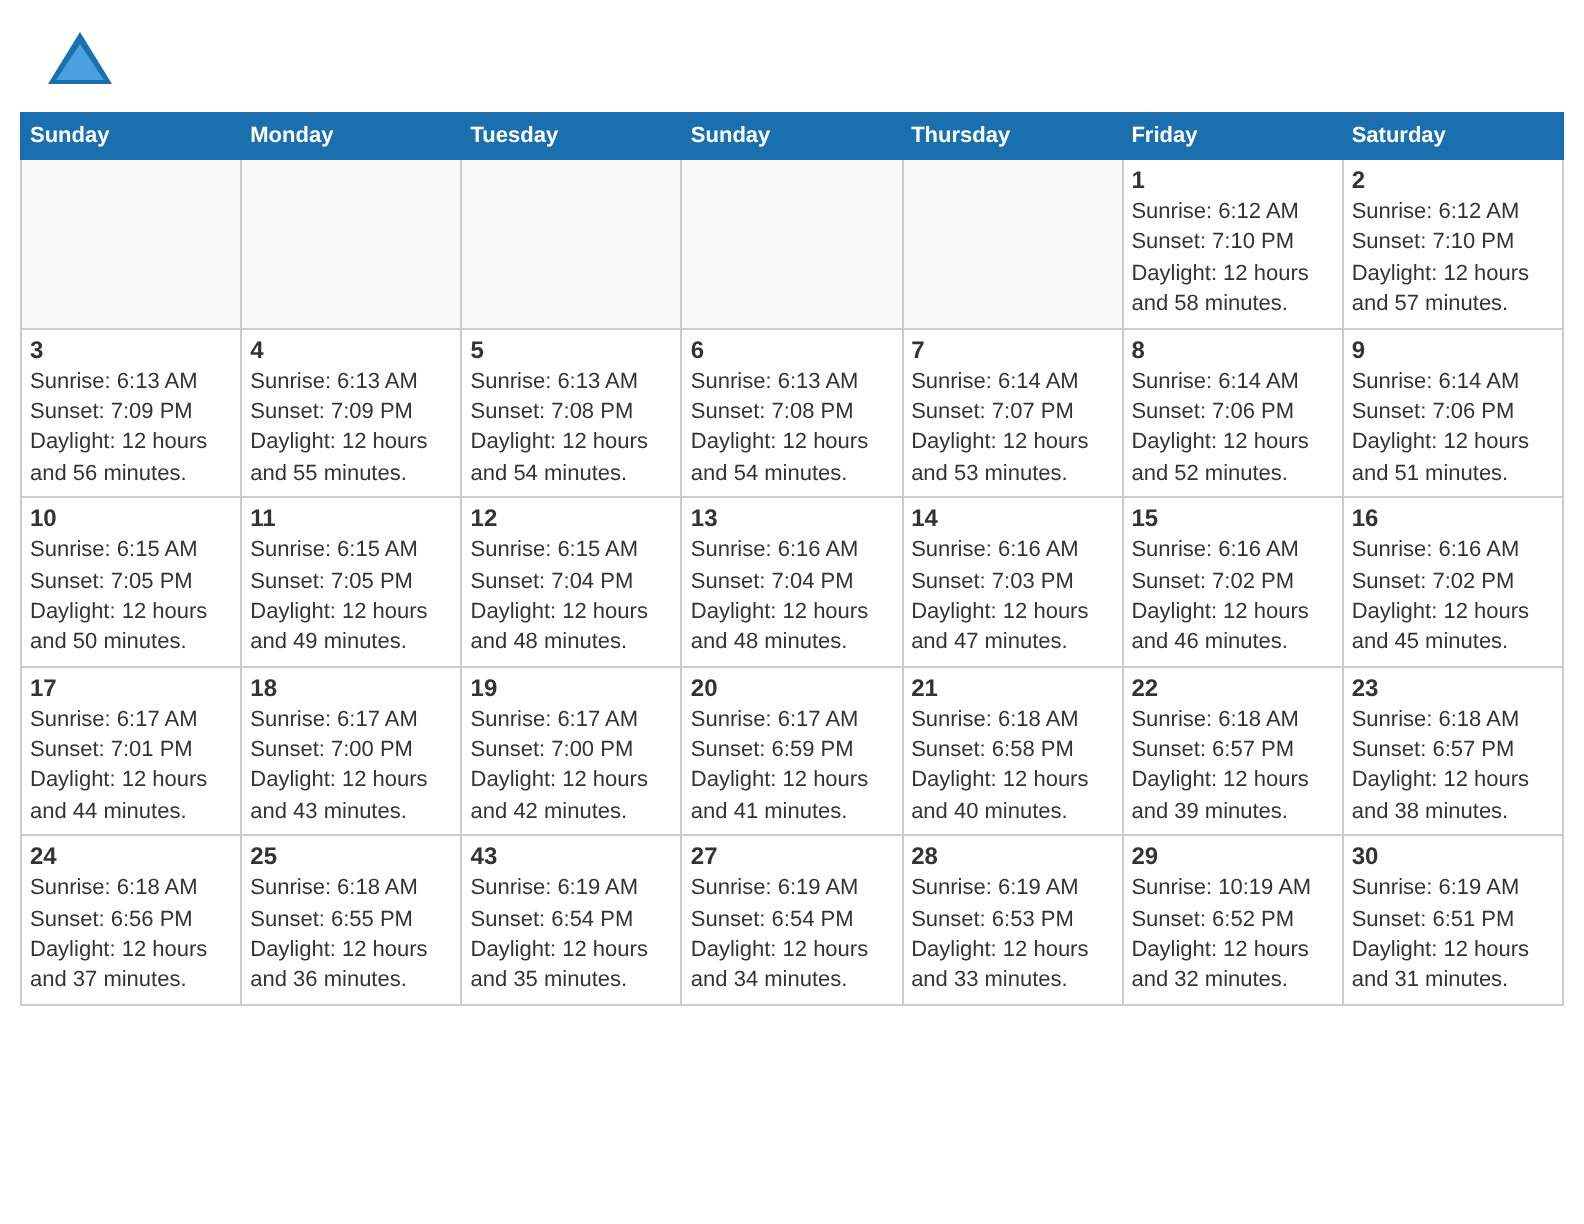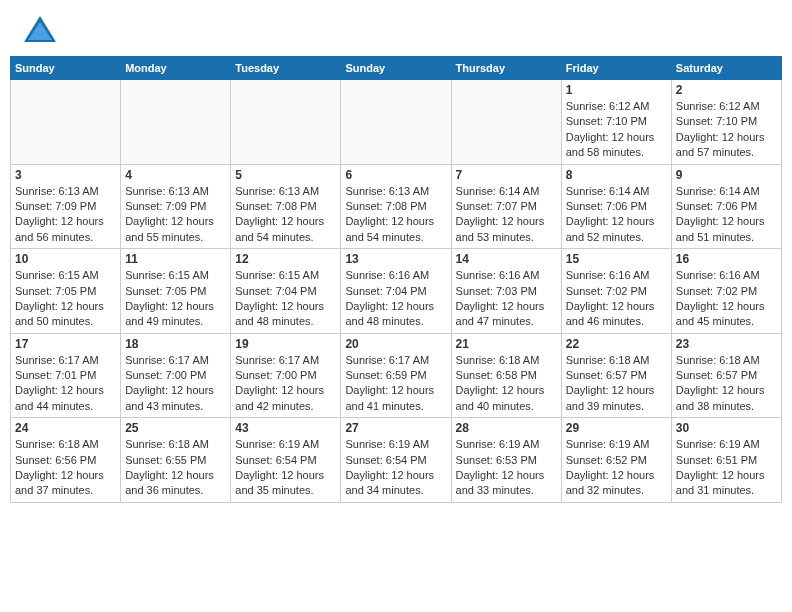--- a/index.html
+++ b/index.html
@@ -328,21 +328,21 @@
         </td>
         <td>
           <span class="day-number">28</span>
           <div class="day-info">Sunrise: 6:19 AM
 Sunset: 6:53 PM
 Daylight: 12 hours
 and 33 minutes.</div>
         </td>
         <td>
           <span class="day-number">29</span>
-          <div class="day-info">Sunrise: 6:19 AM
+          <div class="day-info">Sunrise: 10:19 AM
 Sunset: 6:52 PM
 Daylight: 12 hours
 and 32 minutes.</div>
         </td>
         <td>
           <span class="day-number">30</span>
           <div class="day-info">Sunrise: 6:19 AM
 Sunset: 6:51 PM
 Daylight: 12 hours
 and 31 minutes.</div>

